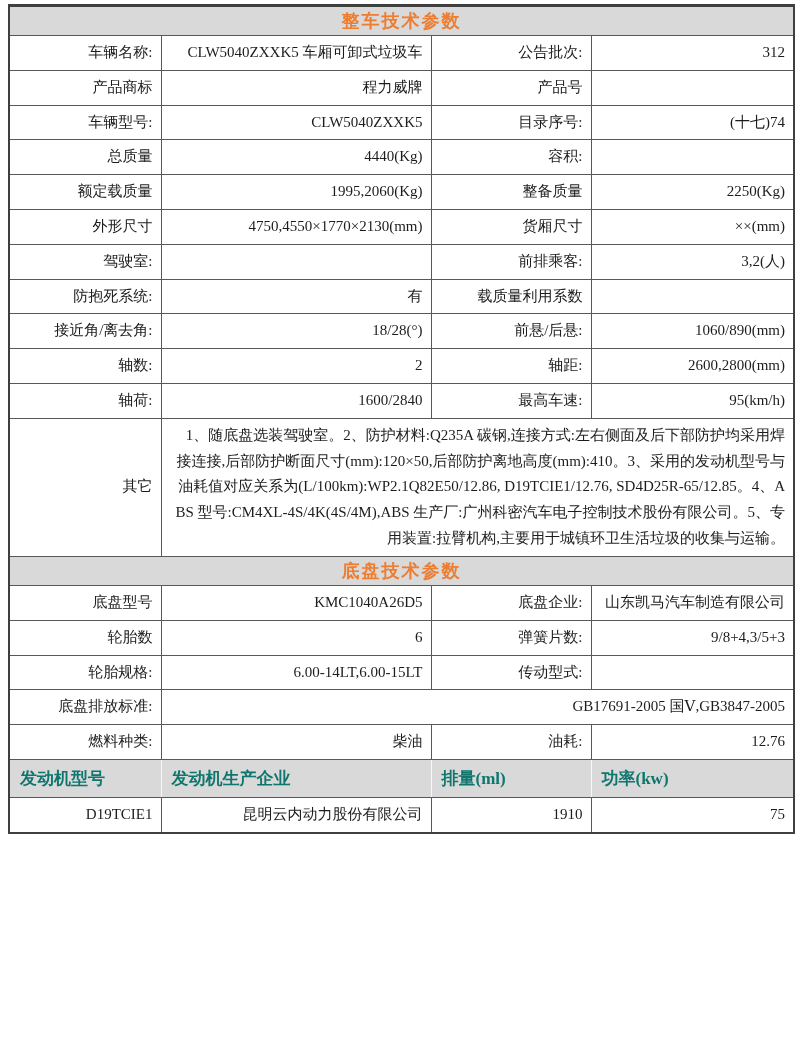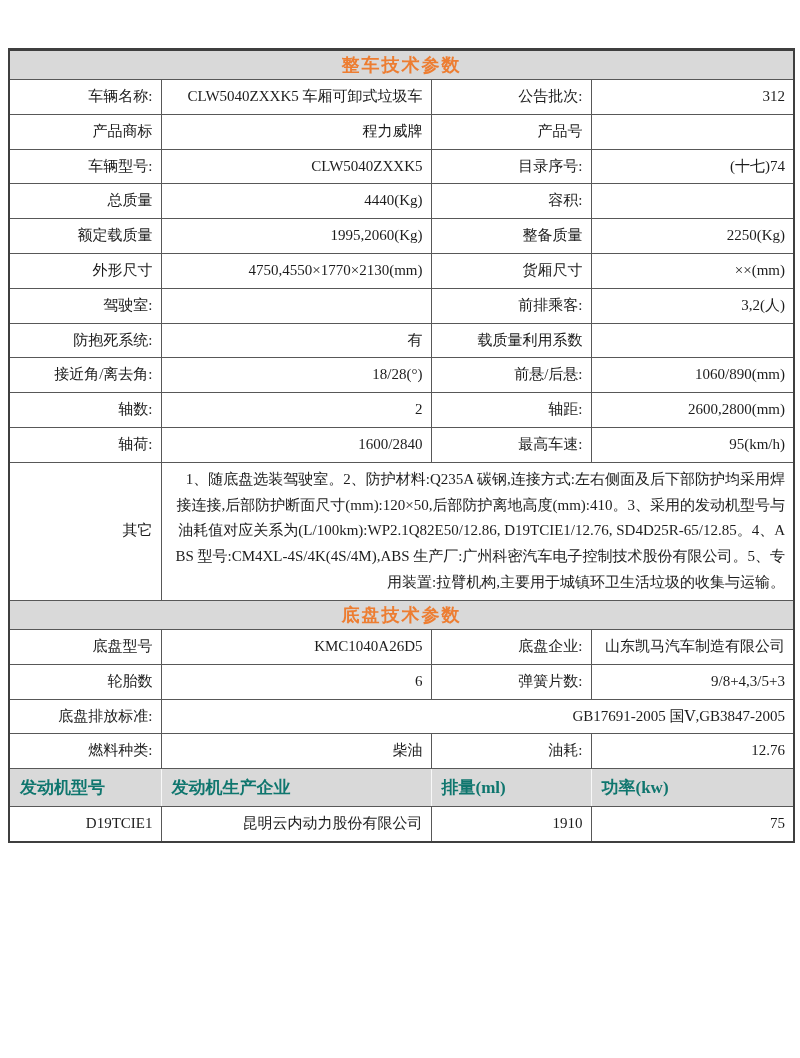--- a/index.html
+++ b/index.html
@@ -9,22 +9,21 @@
     font-family: "Liberation Serif", "DejaVu Serif", serif;
   }
   .page {
     position: relative;
     width: 800px;
     height: 1058px;
     background: #ffffff;
     overflow: hidden;
   }
   .table-wrap {
-    padding: 12px 7px 0 8px;
-    margin-top: 36px;
+    padding: 4px 7px 0 8px;
   }
   table.spec-table {
     width: 785px;
     border-collapse: collapse;
     table-layout: fixed;
     border: 2px solid #3f3f3f;
     border-top-width: 3px;
   }
   table.spec-table td {
     border: 1px solid #585858;
@@ -156,20 +155,26 @@
             <td class="label">底盘企业:</td>
             <td class="value">山东凯马汽车制造有限公司</td>
           </tr>
           <tr class="data">
             <td class="label">轮胎数</td>
             <td class="value">6</td>
             <td class="label">弹簧片数:</td>
             <td class="value">9/8+4,3/5+3</td>
           </tr>
           <tr class="data">
+            <td class="label">轮胎规格:</td>
+            <td class="value">6.00-14LT,6.00-15LT</td>
+            <td class="label">传动型式:</td>
+            <td class="value"></td>
+          </tr>
+          <tr class="data">
             <td class="label">底盘排放标准:</td>
             <td colspan="3" class="value">GB17691-2005 国Ⅴ,GB3847-2005</td>
           </tr>
           <tr class="data">
             <td class="label">燃料种类:</td>
             <td class="value">柴油</td>
             <td class="label">油耗:</td>
             <td class="value">12.76</td>
           </tr>
           <tr class="engine-header">

